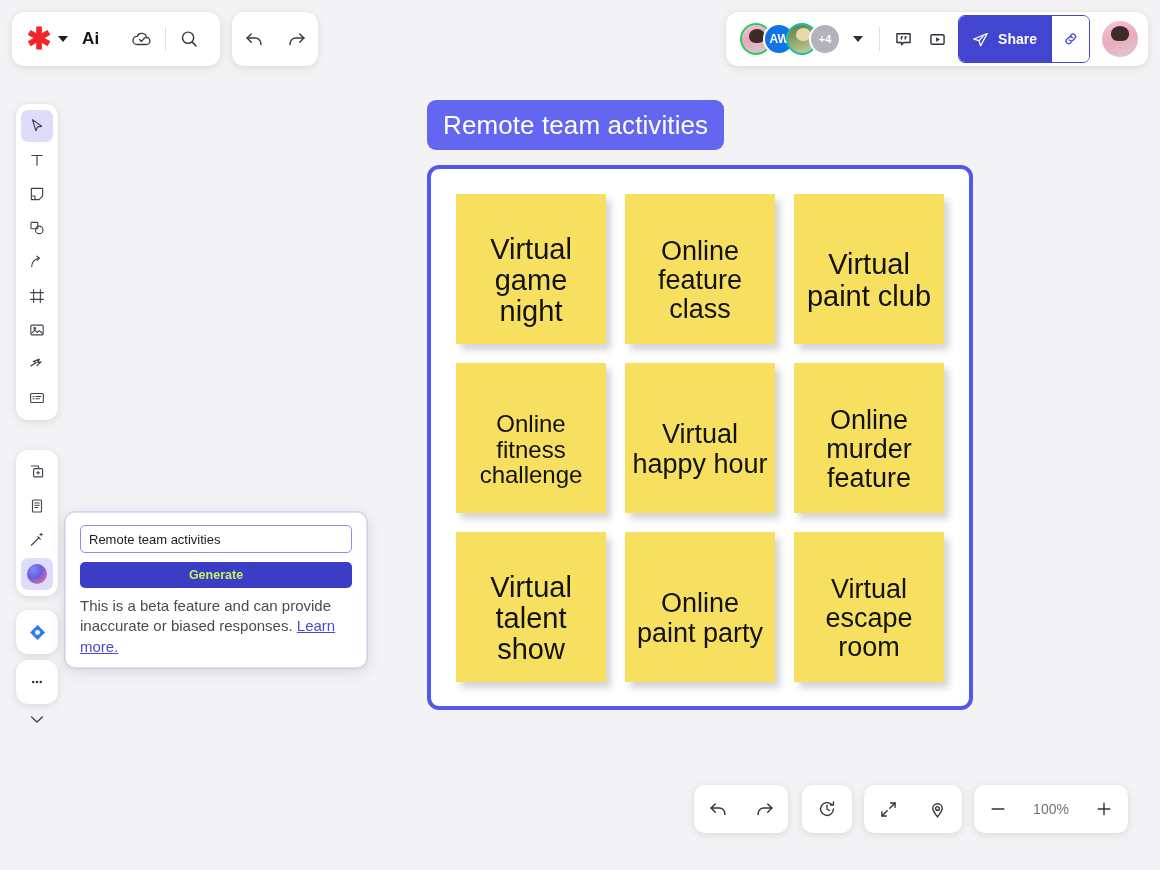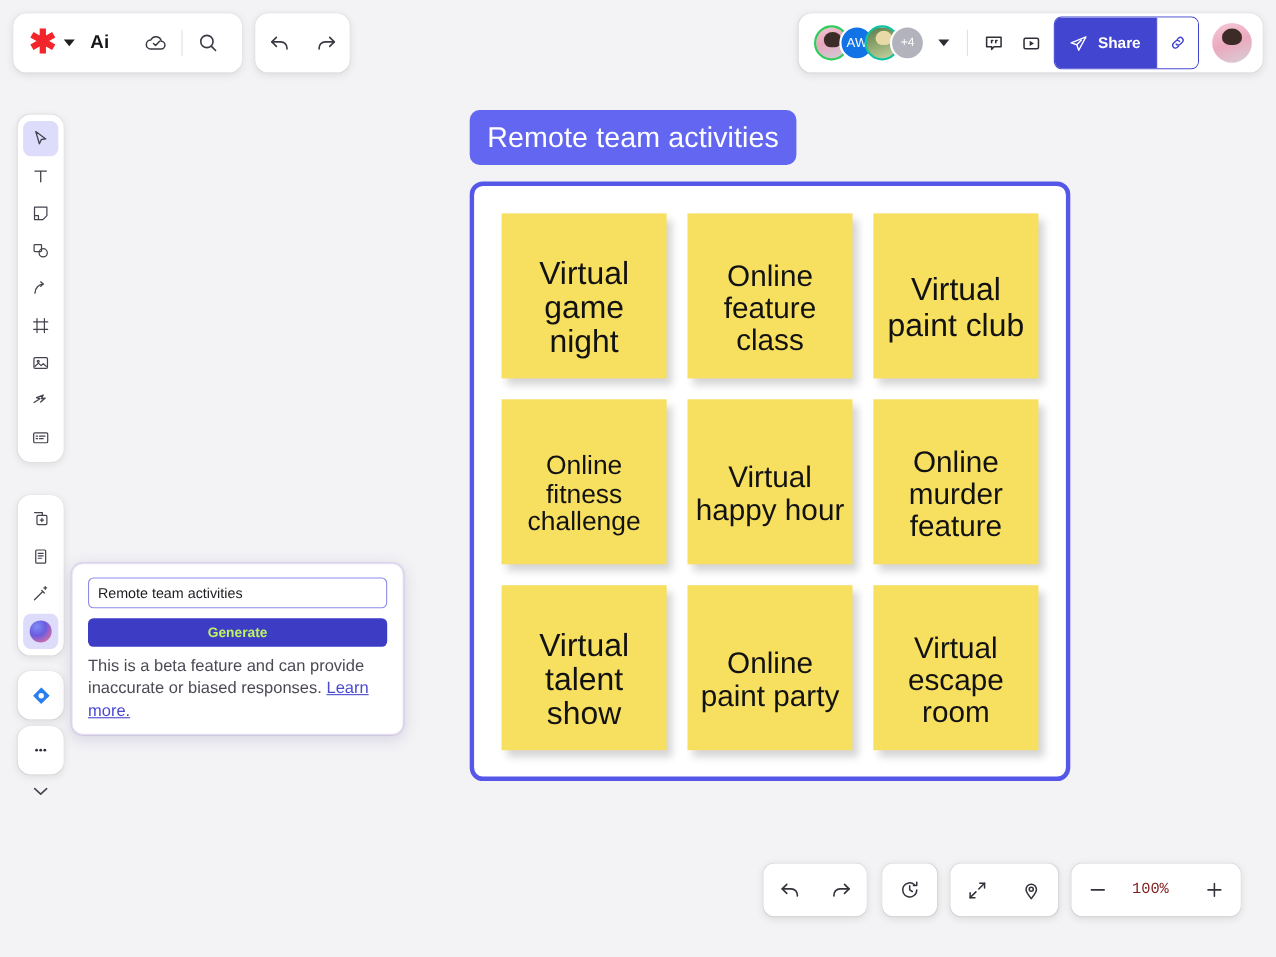--- a/index.html
+++ b/index.html
@@ -35,21 +35,21 @@
   
   #undobar { left: 232px; top: 12px; width: 86px; height: 54px; justify-content: space-around; }
 
   
   #collabbar { right: 12px; top: 12px; height: 54px; padding: 0 10px 0 14px; gap: 0; }
   .avatars { display: flex; align-items: center; }
   .av {
     width: 32px; height: 32px; border-radius: 50%;
     margin-left: -9px; position: relative;
     display: flex; align-items: center; justify-content: center;
-    font-size: 12px; font-weight: 400; color: #fff;
+    font-size: 12px; font-weight: 700; color: #fff;
     border: 2px solid #fff; overflow: hidden;
   }
   .av:first-child { margin-left: 0; }
   .av.ring-green { border-color: #2ecc5a; }
   .av.ring-teal  { border-color: #12c2a0; }
   .av.photo-a { background: linear-gradient(160deg,#f3c7d4 0%, #e8a6bc 45%, #cfcfd8 100%); }
   .av.photo-a::after { content:""; position:absolute; left:7px; top:4px; width:16px; height:14px;
                        background:#3d2b28; border-radius:50% 50% 42% 42%; }
   .av.photo-b { background: linear-gradient(160deg,#5d7a4a 0%, #8fa86e 50%, #c9d3a7 100%); }
   .av.photo-b::after { content:""; position:absolute; left:8px; top:3px; width:15px; height:13px;
@@ -123,22 +123,22 @@
   
   .bbar { position: absolute; bottom: 37px; background: #fff; border-radius: 10px;
           box-shadow: 0 2px 8px rgba(0,0,0,.10), 0 0 1px rgba(0,0,0,.10);
           height: 48px; display: flex; align-items: center; }
   #bbar-undo { left: 694px; width: 94px; justify-content: space-around; }
   #bbar-hist { left: 802px; width: 50px; justify-content: center; }
   #bbar-view { left: 864px; width: 98px; justify-content: space-around; }
   #bbar-zoom { left: 974px; width: 154px; justify-content: space-around; }
   .bicon { width: 34px; height: 34px; display: flex; align-items: center; justify-content: center;
            color: #33333c; border-radius: 7px; cursor: pointer; }
-  .zoomval { font-size: 14px; color: #7f1d1d; font-weight: 500; min-width: 44px; 
-             cursor: pointer; font-family: Liberation Mono, monospace; }
+  .zoomval { font-size: 14px; color: #737373; font-weight: 500; min-width: 44px; text-align: center;
+             cursor: pointer; }
   svg { display: block; }
 </style>
 </head>
 <body>
 
 <div id="stage">
 
   <div class="panel" id="brandbar">
     <div class="logo-star">✱</div>
     <div class="caret-sm"></div>

